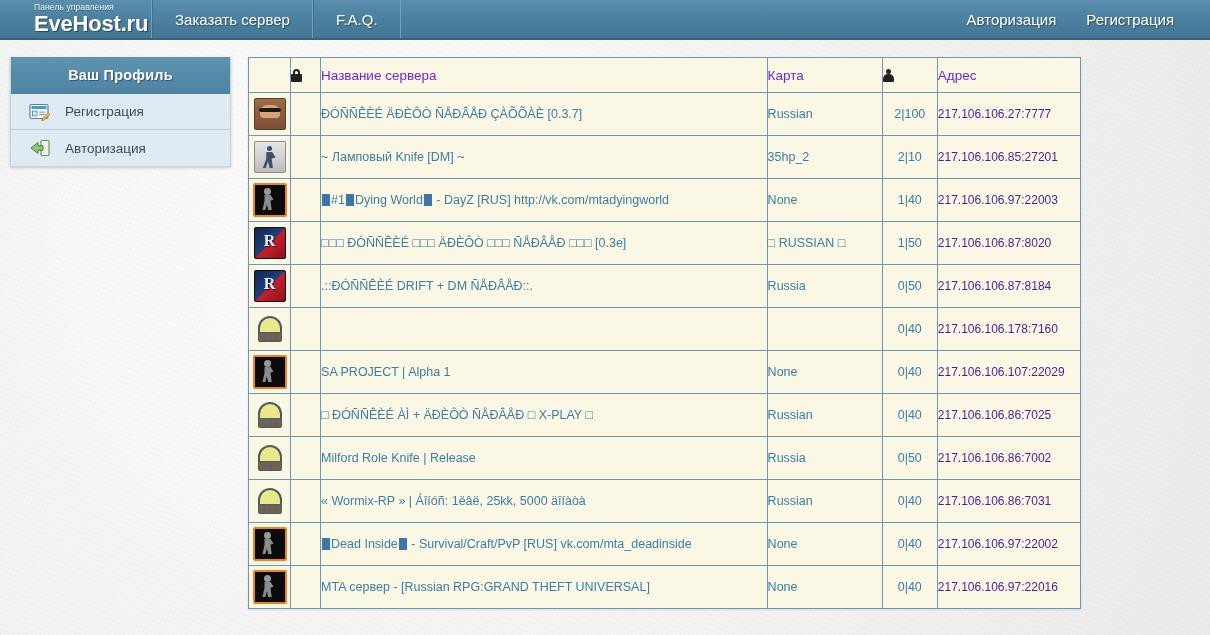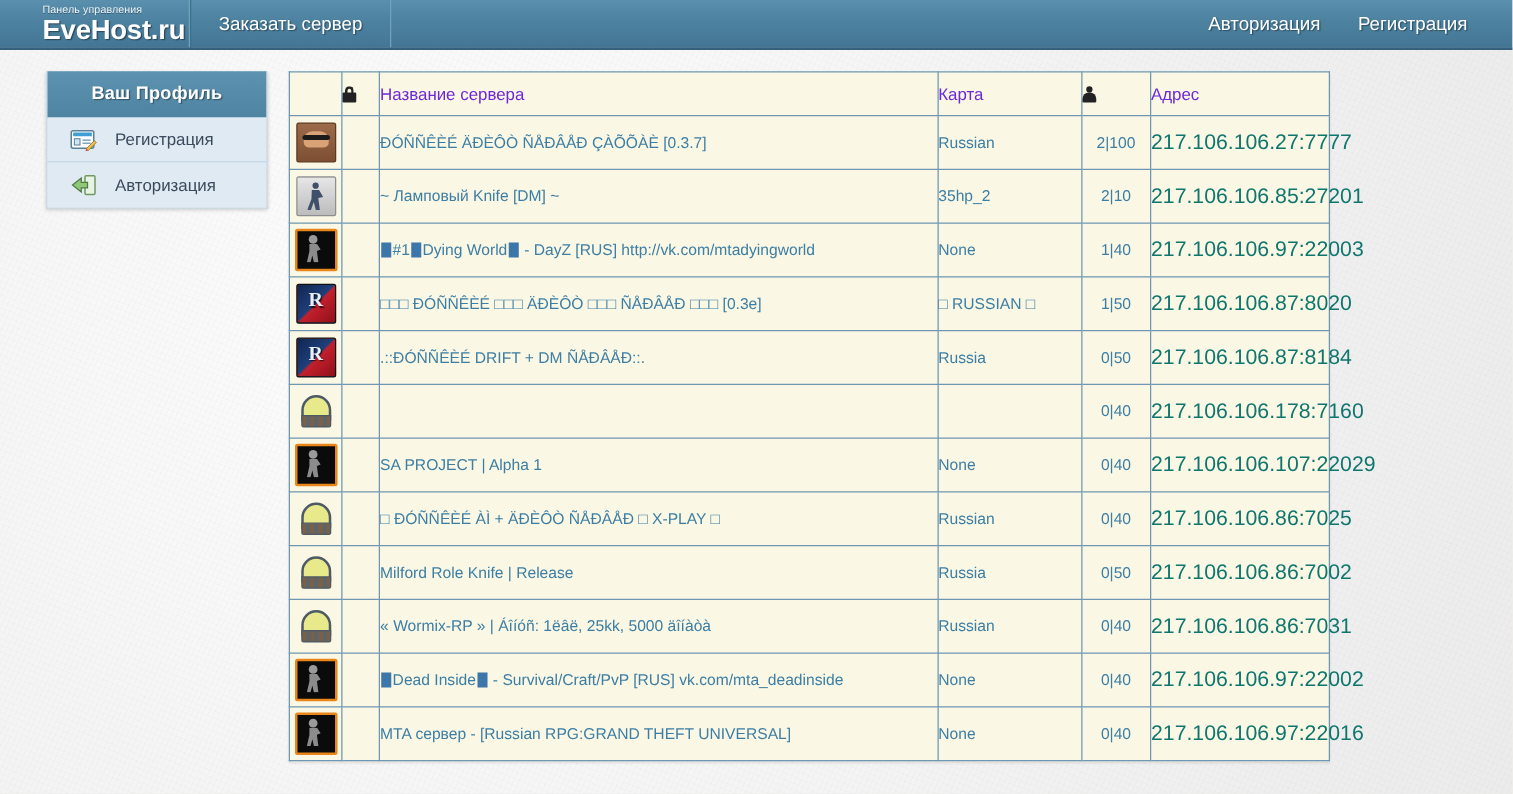--- a/index.html
+++ b/index.html
@@ -103,22 +103,22 @@
 
   
   .content {
     display: flex;
     align-items: flex-start;
     padding-top: 17px;
   }
 
   
   .sidebar {
-    width: 177px;
-    margin-left: 37px;
+    width: 221px;
+    margin-left: 10px;
     box-shadow: 0 1px 3px rgba(0,0,0,.18);
     border: 1px solid #c9d5dd;
     border-top: none;
     box-sizing: border-box;
     background: #dce9f2;
   }
   .sidebar-title {
     background: linear-gradient(180deg, #5d93b0 0%, #4e83a1 100%);
     color: #ffffff;
     font-size: 14.5px;
@@ -207,22 +207,22 @@
     color: #3c7ea4;
     white-space: nowrap;
   }
   td.c-pl {
     text-align: center;
     font-size: 12.5px;
     color: #3c7ea4;
   }
   td.c-addr {
     padding-left: 9px;
-    font-size: 17px;
-    color: #0f766e;
+    font-size: 12px;
+    color: #4c1d95;
     white-space: nowrap;
   }
 
   
   .lock-glyph {
     display: inline-block;
     width: 11px;
     height: 13px;
     position: relative;
     vertical-align: middle;
@@ -347,20 +347,21 @@
 <div class="page">
 
   <div class="topbar">
 
     <div class="brand">
       <div class="brand-sub">Панель управления</div>
       <div class="brand-name">EveHost.ru</div>
     </div>
 
     <div class="nav-item">Заказать сервер</div>
+    <div class="nav-item">F.A.Q.</div>
 
     <div class="nav-right">
       <div class="nav-link">Авторизация</div>
       <div class="nav-link">Регистрация</div>
     </div>
   </div>
 
   <div class="content">
 
     <div class="sidebar">

